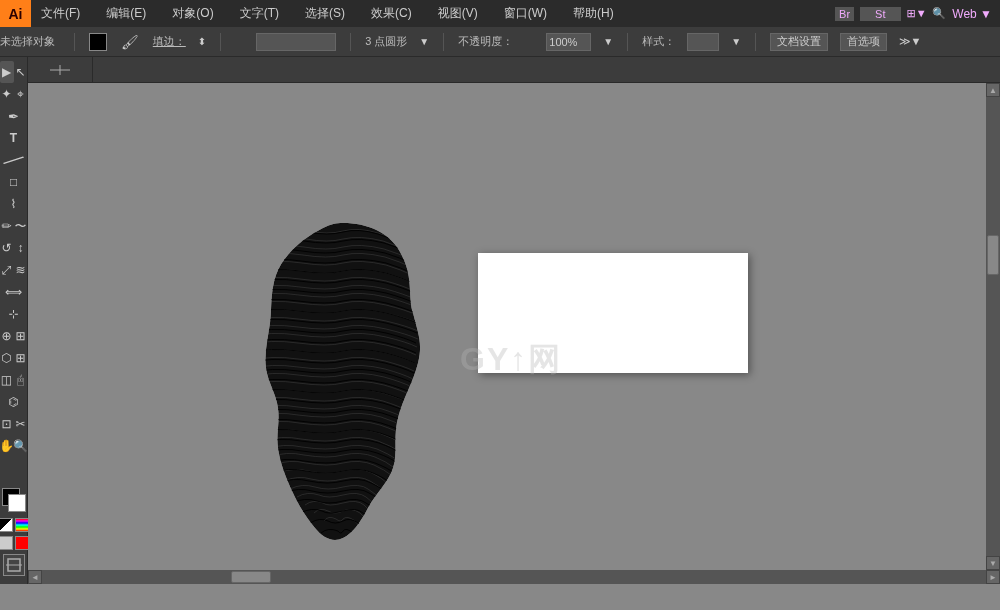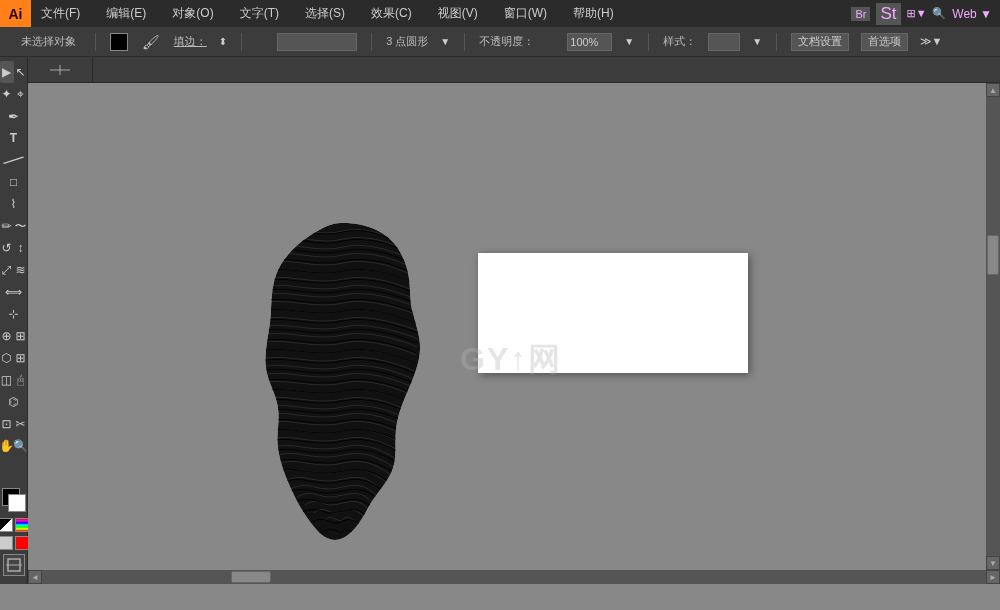--- a/index.html
+++ b/index.html
@@ -51,21 +51,21 @@
       font-size: 12px;
     }
 
     
     #toolbar {
       width: 100%;
       height: 30px;
       background: #3c3c3c;
       display: flex;
       align-items: center;
-      padding: 0 21px;
+      padding: 0 0;
       gap: 12px;
       border-bottom: 1px solid #2a2a2a;
       color: #ccc;
       font-size: 11px;
     }
     .toolbar-separator {
       width: 1px;
       height: 18px;
       background: #555;
       margin: 0 2px;
@@ -282,21 +282,21 @@
     <span class="menu-item">对象(O)</span>
     <span class="menu-item">文字(T)</span>
     <span class="menu-item">选择(S)</span>
     <span class="menu-item">效果(C)</span>
     <span class="menu-item">视图(V)</span>
     <span class="menu-item">窗口(W)</span>
     <span class="menu-item">帮助(H)</span>
   </div>
   <div id="title-right">
     <span style="background:#555;padding:1px 4px;font-size:11px;">Br</span>
-    <span style="background:#555;padding:1px 4px;font-size:17px;">St</span>
+    <span style="background:#555;padding:1px 15px;font-size:11px;">St</span>
     <span style="font-size:11px;">⊞▼</span>
     <span style="font-size:11px;">🔍</span>
     <span>Web ▼</span>
   </div>
 </div>
 
 <div id="toolbar">
   <span style="color:#bbb;font-size:11px;min-width:60px;">未选择对象</span>
   <div class="toolbar-separator"></div>
   <div class="toolbar-color-box"></div>

